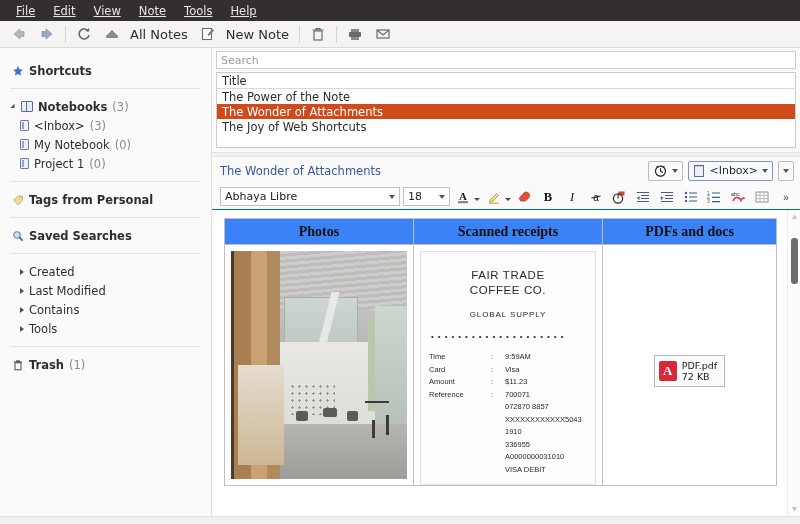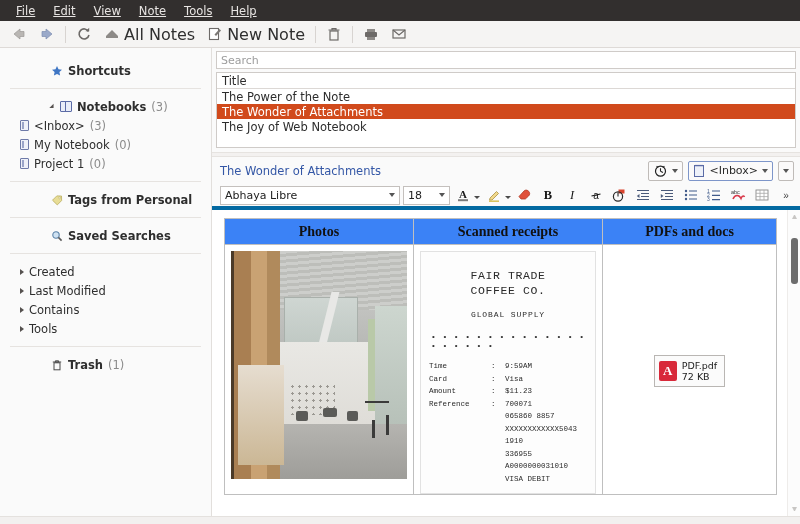--- a/index.html
+++ b/index.html
@@ -35,36 +35,36 @@
     display: flex; align-items: center; padding-left: 8px; gap: 2px; flex: none;
   }
   .menu-item { padding: 2px 8px; font-size: 11.5px; cursor: default; }
   .menu-item u { text-decoration: underline; }
 
   
   .toolbar {
     height: 27px; background: #f5f4f3; border-bottom: 1px solid #dedad7;
     display: flex; align-items: center; padding: 0 6px; gap: 2px; flex: none;
   }
-  .tb-btn { height: 23px; display: flex; align-items: center; gap: 4px; padding: 0 5px; border-radius: 2px; color: #2f2f2f; font-size: 16px; }
+  .tb-btn { height: 23px; display: flex; align-items: center; gap: 10px; padding: 0 5px; border-radius: 2px; color: #2f2f2f; font-size: 13px; }
   .tb-sep { width: 1px; height: 17px; background: #d8d4d1; margin: 0 3px; }
   .ico { display: inline-block; line-height: 0; }
 
   
   .body { flex: 1; display: flex; min-height: 0; background: #fafafa; }
 
   
   .sidebar {
     width: 212px; background: #fafafa; border-right: 1px solid #e2dfdc;
     padding: 8px 0 0 0; overflow: hidden; flex: none; position: relative;
   }
   .side-sec { padding: 5px 0; }
   .side-div { height: 1px; background: #e6e3e0; margin: 3px 10px; }
   .side-row { display: flex; align-items: center; height: 19px; padding-left: 12px; gap: 5px; font-size: 11.5px; color: #2e2e2e; white-space: nowrap; }
-  .side-row.head { font-weight: bold; margin-left: 39px; }
+  .side-row.head { font-weight: bold; }
   .side-row .count { color: #8b8b8b; font-weight: normal; }
   .arrow-d { width: 0; height: 0; border-left: 3.5px solid #55514f; border-top: 3px solid transparent; border-bottom: 3px solid transparent; transform: rotate(45deg); margin-right: 1px; }
   .arrow-r { width: 0; height: 0; border-left: 4px solid #55514f; border-top: 3.2px solid transparent; border-bottom: 3.2px solid transparent; }
   .indent1 { padding-left: 20px; }
   .nb-icon { width: 9px; height: 11px; border: 1px solid #6e7aa8; background: #eef0f8; border-radius: 1px; position: relative; }
   .nb-icon::before { content: ""; position: absolute; left: 1px; top: 1px; bottom: 1px; width: 2px; background: #9aa4c8; }
   .nbs-icon { width: 12px; height: 11px; border: 1.2px solid #5b6ba6; background: #e9edf8; border-radius: 1px; position: relative; }
   .nbs-icon::before { content: ""; position: absolute; left: 4px; top: 0; bottom: 0; width: 1px; background: #5b6ba6; }
 
   
@@ -85,21 +85,21 @@
   .splitter { height: 5px; background: #f3f1f0; border-top: 1px solid #e6e3e0; border-bottom: 1px solid #e6e3e0; margin-top: 4px; }
 
   
   .note-head { height: 27px; display: flex; align-items: center; padding: 0 6px 0 8px; gap: 5px; background: #fafafa; flex: none; }
   .note-title { flex: 1; color: #3457a6; font-size: 11.5px; }
   .combo { height: 20px; border: 1px solid #bfbbb8; background: #fbfafa; border-radius: 2px; display: flex; align-items: center; gap: 4px; padding: 0 4px; font-size: 11px; color: #2b2b2b; }
   .combo.blue { border-color: #7d95c9; }
   .caret { width: 0; height: 0; border-left: 3.2px solid transparent; border-right: 3.2px solid transparent; border-top: 4px solid #555; }
 
   
-  .fmt-bar { height: 26px; display: flex; align-items: center; padding: 0 4px 0 8px; gap: 3px; background: #fafafa; border-bottom: 4px solid #0369a1; flex: none; }
+  .fmt-bar { height: 26px; display: flex; align-items: center; padding: 0 4px 0 8px; gap: 3px; background: #fafafa; border-bottom: 1px solid #0369a1; flex: none; }
   .fnt-combo { width: 182px; height: 19px; border: 1px solid #c4c0bd; background: #fff; display: flex; align-items: center; justify-content: space-between; padding: 0 4px; font-size: 11px; color: #222; }
   .size-combo { width: 47px; height: 19px; border: 1px solid #c4c0bd; background: #fff; display: flex; align-items: center; justify-content: space-between; padding: 0 4px; font-size: 11px; color: #222; }
   .fmt-btn { width: 21px; height: 21px; display: flex; align-items: center; justify-content: center; border-radius: 2px; }
   .fmt-caret { width: 0; height: 0; border-left: 3px solid transparent; border-right: 3px solid transparent; border-top: 3.6px solid #4a4a4a; margin-left: -2px; margin-top: 5px; }
 
   
   .note-body { flex: 1; background: #ffffff; position: relative; overflow: hidden; display: flex; }
   .note-scrollarea { flex: 1; padding: 8px 0 0 12px; min-width: 0; }
   .ntable { border-collapse: collapse; width: 552px; table-layout: fixed; }
   .ntable th {
@@ -133,21 +133,21 @@
     background: linear-gradient(180deg,#b5b4b0,#9e9d99); }
   .ph-right-glass { position: absolute; right: 0; top: 24%; width: 18%; bottom: 22%;
     background: linear-gradient(180deg,#cdd6cf,#b6c0b8); }
   .ph-green { position: absolute; right: 18%; top: 30%; width: 4%; bottom: 30%; background: #b9c9a8; }
   .ph-chair { position: absolute; background: #5b5b58; border-radius: 2px; }
   .ph-stool { position: absolute; background: #3b3b3a; }
 
   
   .receipt {
     width: 176px; min-height: 228px; background: #fdfdfd; border: 1px solid #e2e2e2;
-    font-family: Liberation Mono, monospace; color: #2b2b2b; padding: 16px 8px 8px 8px;
+    font-family: Liberation Sans, sans-serif; color: #2b2b2b; padding: 16px 8px 8px 8px;
   }
   .rc-title { text-align: center; font-size: 11.5px; letter-spacing: .6px; line-height: 15px; }
   .rc-sub { text-align: center; font-size: 8px; letter-spacing: .9px; margin-top: 12px; }
   .rc-dots { font-size: 8px; letter-spacing: .9px; margin: 13px 0 10px 2px; color: #333; word-spacing: 0; }
   .rc-line { display: flex; font-size: 7.5px; line-height: 12.5px; }
   .rc-k { width: 62px; }
   .rc-c { width: 14px; }
   .rc-v { flex: 1; }
   .rc-multi div { font-size: 7.5px; line-height: 12.5px; }
 
@@ -360,21 +360,21 @@
     <div class="right">
 
       <div class="search-wrap">
         <input class="search-input" type="text" placeholder="Search" style="">
       </div>
 
       <div class="notelist">
         <div class="nl-head">Title</div>
         <div class="nl-row">The Power of the Note</div>
         <div class="nl-row sel">The Wonder of Attachments</div>
-        <div class="nl-row">The Joy of Web Notebook</div>
+        <div class="nl-row">The Joy of Web Shortcuts</div>
       </div>
 
       <div class="splitter"></div>
 
       <div class="note-head">
         <div class="note-title">The Wonder of Attachments</div>
         <div class="combo">
           <span class="ico">
             <svg width="15" height="15" viewBox="0 0 15 15">
                 <circle cx="7.5" cy="8.2" r="5" fill="none" stroke="#222" stroke-width="1.2"></circle>
@@ -556,21 +556,21 @@
                     <div class="rc-line">
                       <span class="rc-k">Amount</span>
                       <span class="rc-c">:</span>
                       <span class="rc-v">$11.23</span>
                     </div>
                     <div class="rc-line">
                       <span class="rc-k">Reference</span>
                       <span class="rc-c">:</span>
                       <span class="rc-v rc-multi">
                         <div>700071</div>
-                        <div>065860 8857</div>
+                        <div>072870 8857</div>
                         <div>XXXXXXXXXXXX5043</div>
                         <div>1910</div>
                         <div>336955</div>
                         <div>A0000000031010</div>
                         <div>VISA DEBIT</div>
                       </span>
                     </div>
                   </div>
                 </td>
 

